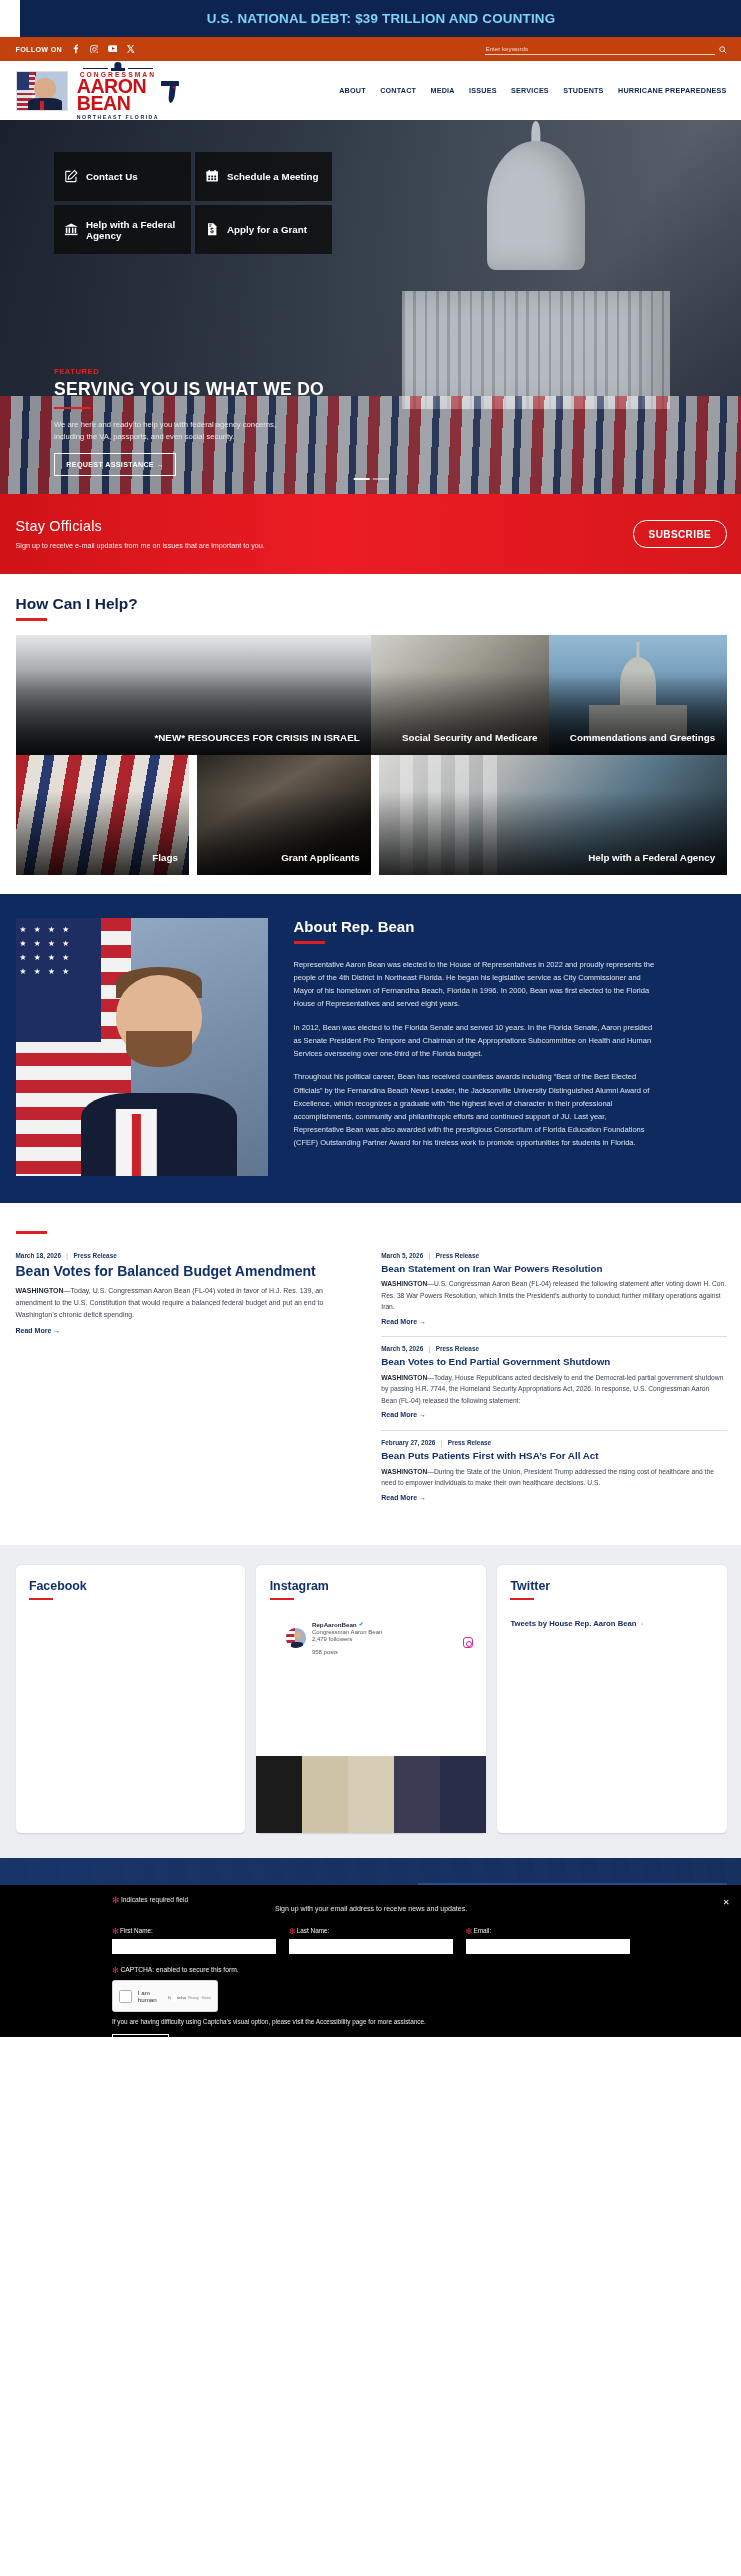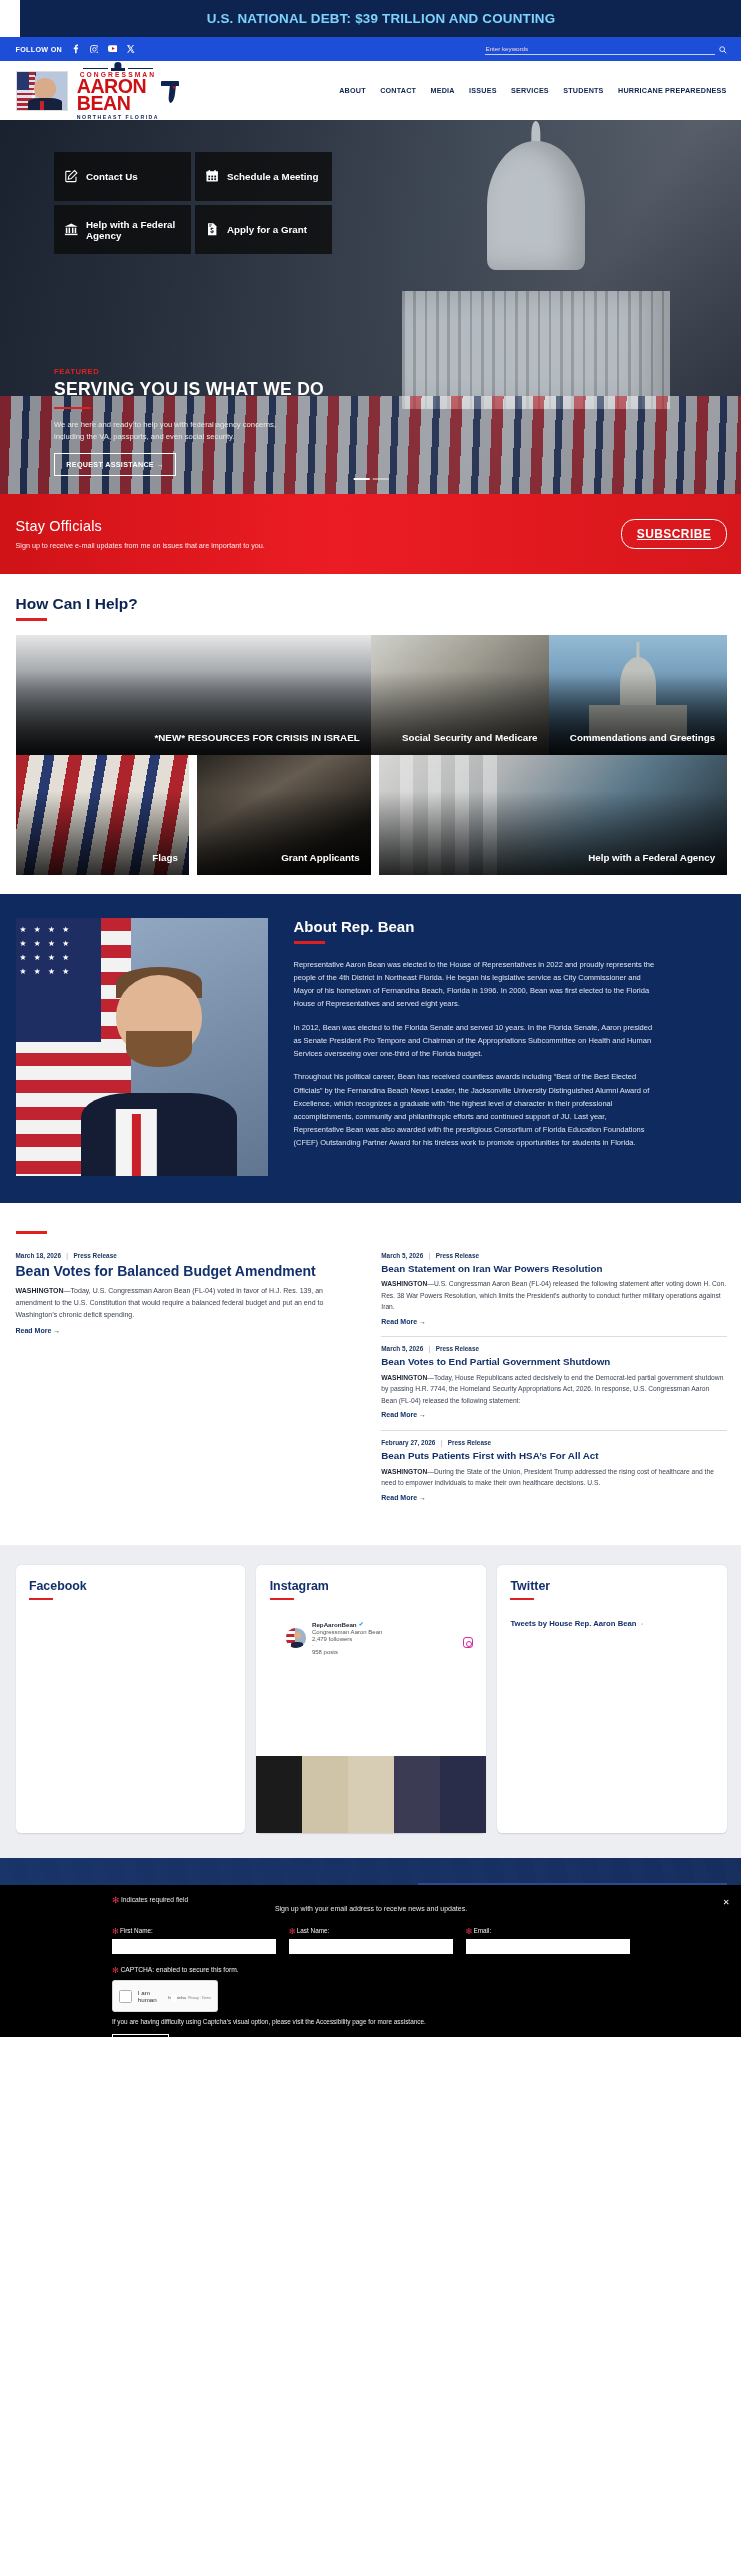--- a/index.html
+++ b/index.html
@@ -16,21 +16,21 @@
   
   .debt-bar {
     background: #0d2451; color: #7dd3fc; height: 37px;
     display: flex; align-items: center; justify-content: center;
     font-weight: bold; font-size: 13.4px; letter-spacing: 0.2px;
     text-transform: uppercase;
     margin-left: 20px;
   }
   
   .follow-bar {
-    background: #1d4ed8; height: 24px; display: flex; align-items: center;
+    background: #c2410c; height: 24px; display: flex; align-items: center;
     padding: 0 15.5px; color: #fff; position: relative;
   }
   .follow-label { font-size: 7.2px; font-weight: bold; letter-spacing: 0.3px; }
   .social-row { display: flex; align-items: center; gap: 8.2px; margin-left: 8.2px; }
   .social-row .sic { width: 10.3px; height: 10.3px; display: inline-flex; align-items: center; justify-content: center; color: #fff; }
   .search-wrap { margin-left: auto; display: flex; align-items: center; width: 242px; }
   .search-input {
     flex: 1; background: transparent; border: none;
     border-bottom: 0.5px solid rgba(255,255,255,.75);
     color: #fff; font-size: 6.2px; padding: 1.5px 1px; outline: none;
@@ -123,22 +123,22 @@
     display: flex; gap: 3.6px; }
   .hero-dots .d { width: 15.5px; height: 2.1px; background: rgba(255,255,255,.45); cursor: pointer;}
   .hero-dots .d.on { background: #fff; }
 
   
   .stay { background: linear-gradient(90deg,#cf1317 0%, #ec1c24 45%, #d6171b 100%);
     height: 80px; display: flex; align-items: center; padding: 0 15.5px; color: #fff; }
   .stay h2 { font-size: 14.4px; font-weight: normal; letter-spacing: 0.2px; }
   .stay p { font-size: 7.2px; margin-top: 6.2px; color: #ffe9ea; }
   .subscribe-btn { margin-left: auto; border: 1px solid #fff; background: transparent; color: #fff;
-    font-size: 12px; font-weight: bold; letter-spacing: 0.4px; padding: 7.2px 14.4px; border-radius: 13.4px;
-    cursor: pointer; text-decoration: underline; }
+    font-size: 10px; font-weight: bold; letter-spacing: 0.4px; padding: 7.2px 14.4px; border-radius: 13.4px;
+    cursor: pointer; }
 
   
   .section-pad { padding: 20.6px 15.5px 0; }
   .sec-title { font-size: 15.5px; font-weight: bold; color: #0d2451; }
   .sec-rule { width: 31px; height: 2.6px; background: #e02020; margin-top: 5.7px; }
   .help-grid { margin-top: 14.4px; display: grid; grid-template-columns: 1.58fr .79fr .79fr;
     gap: 0; }
   .help-grid2 { display: grid; grid-template-columns: .79fr .79fr 1.58fr; gap: 8px; }
   .tile { position: relative; height: 120px; overflow: hidden; cursor: pointer; }
   .tile .bgimg { position: absolute; inset: 0; }

